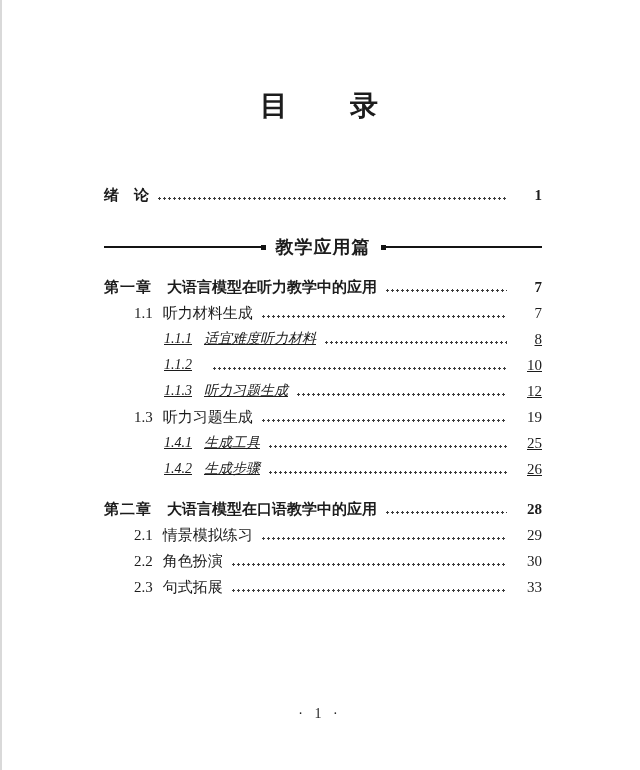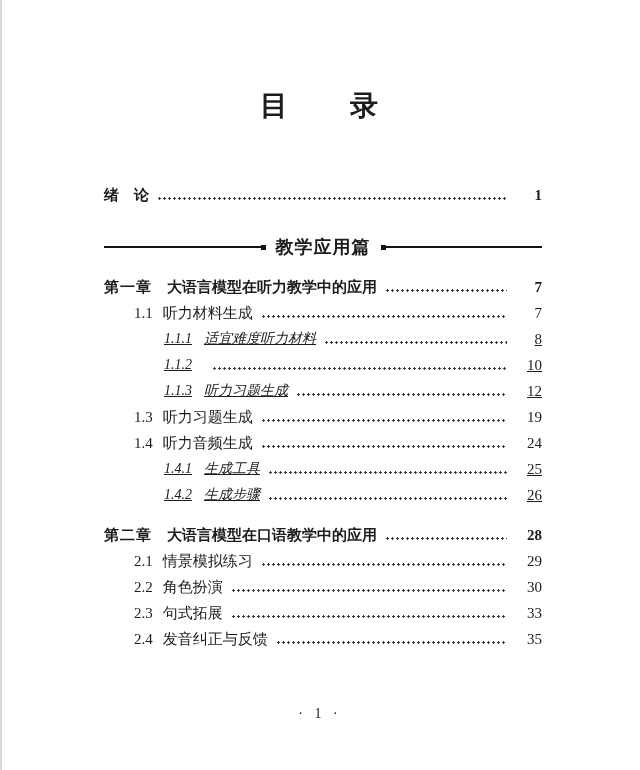--- a/index.html
+++ b/index.html
@@ -138,26 +138,20 @@
         <span class="ttl">听力习题生成</span>
         <span class="leader"></span>
         <span class="pg">12</span>
       </div>
       <div class="row lvl2">
         <span class="num">1.3</span>
         <span class="ttl">听力习题生成</span>
         <span class="leader"></span>
         <span class="pg">19</span>
       </div>
-      <div class="row lvl2">
-        <span class="num">1.4</span>
-        <span class="ttl">听力音频生成</span>
-        <span class="leader"></span>
-        <span class="pg">24</span>
-      </div>
       <div class="row lvl3">
         <span class="num">1.4.1</span>
         <span class="ttl">生成工具</span>
         <span class="leader"></span>
         <span class="pg">25</span>
       </div>
       <div class="row lvl3">
         <span class="num">1.4.2</span>
         <span class="ttl">生成步骤</span>
         <span class="leader"></span>
@@ -183,25 +177,19 @@
         <span class="ttl">角色扮演</span>
         <span class="leader"></span>
         <span class="pg">30</span>
       </div>
       <div class="row lvl2">
         <span class="num">2.3</span>
         <span class="ttl">句式拓展</span>
         <span class="leader"></span>
         <span class="pg">33</span>
       </div>
-      <div class="row lvl2">
-        <span class="num">2.4</span>
-        <span class="ttl">发音纠正与反馈</span>
-        <span class="leader"></span>
-        <span class="pg">35</span>
-      </div>
     </div>
 
   </div>
 
   <div class="footer">· 1 ·</div>
 
 </div>
 
 </body></html>

